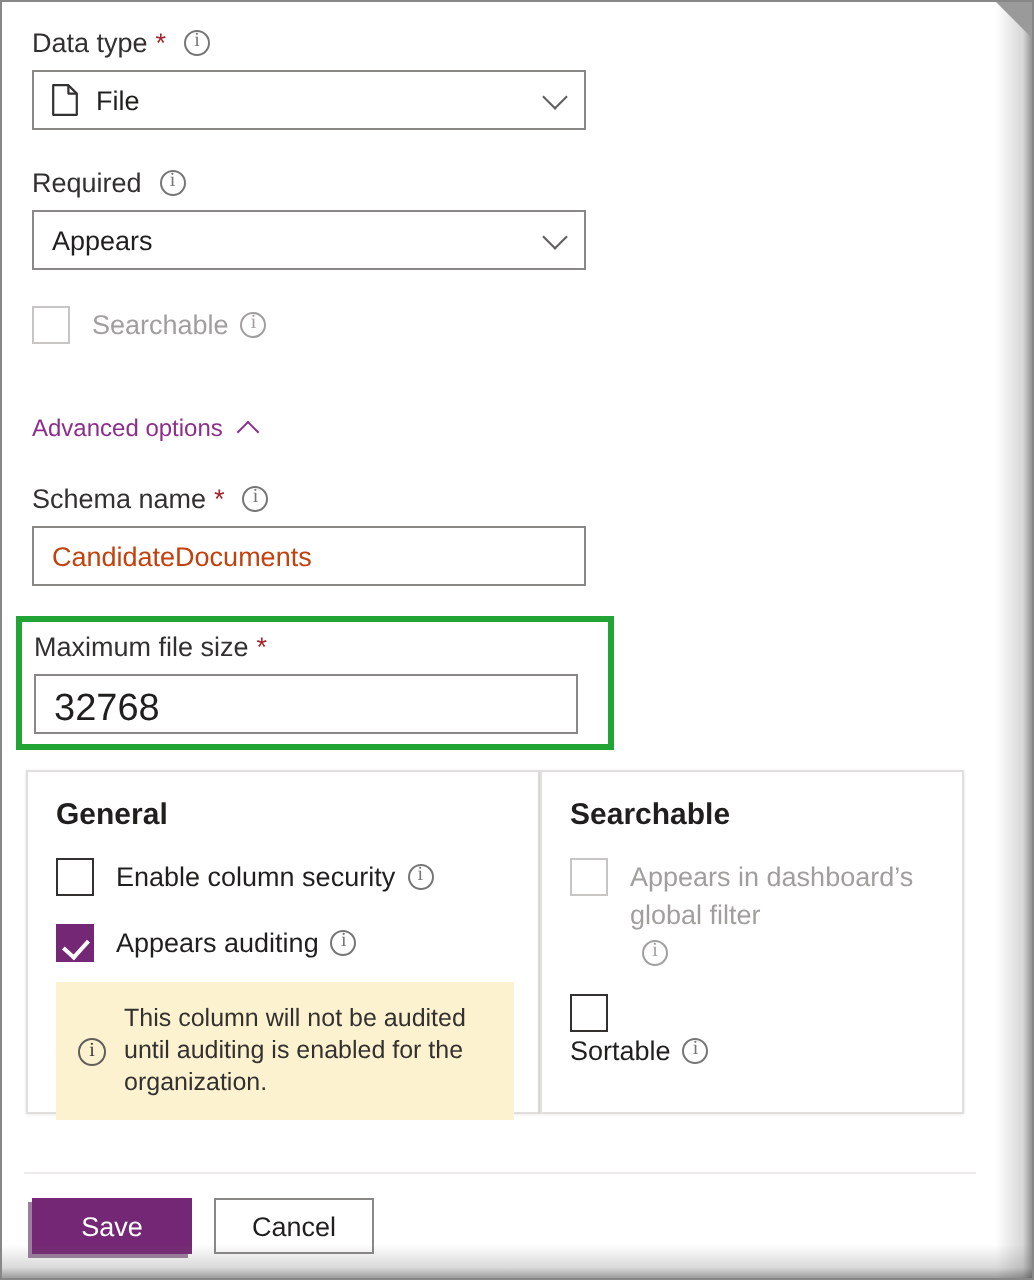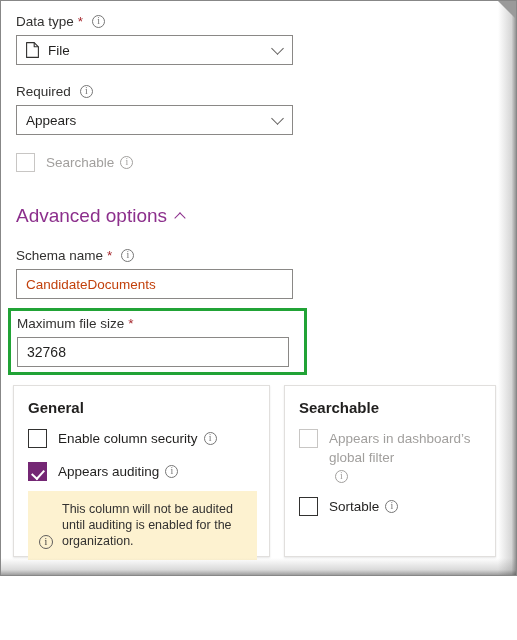--- a/index.html
+++ b/index.html
@@ -13,21 +13,21 @@
     width: 517px;
     height: 640px;
     overflow: hidden;
     font-family: "Liberation Sans", sans-serif;
   }
 
   
   .screenshot-frame {
     position: relative;
     width: 517px;
-    height: 576px;
+    height: 640px;
     border: 1px solid #878787;
     background: #ffffff;
     overflow: hidden;
   }
   
   .shadow-right {
     position: absolute;
     top: 0; right: 0;
     width: 30px; height: 640px;
     background: linear-gradient(to right, rgba(255,255,255,0) 0%, rgba(255,255,255,0) 40%, rgba(120,120,120,0.30) 85%, rgba(60,60,60,0.55) 100%);
@@ -162,21 +162,21 @@
     flex-wrap: wrap;
   }
   .chk-label.disabled { color: #a19f9d; }
   .chk-label .info-icon { margin-top: 3px; }
 
   
   .adv-link {
     display: inline-flex;
     align-items: center;
     color: #8c2f8c;
-    font-size: 19px;
+    font-size: 12px;
     cursor: pointer;
     margin-bottom: 20px;
   }
   .adv-chev {
     width: 8px; height: 8px;
     margin-left: 9px;
     margin-top: 3px;
     border-left: 1.3px solid #8c2f8c;
     border-top: 1.3px solid #8c2f8c;
     transform: rotate(45deg);
@@ -208,23 +208,23 @@
     font-size: 13.5px;
     color: #c2410c;
   }
 
   
   .text-input {
     height: 30px;
     border: 1px solid #8a8886;
     background: #ffffff;
     display: flex;
-    align-items: center;
-    padding: 12px 9px;
-    font-size: 14px;
+    align-items: flex-end;
+    padding: 0 9px;
+    font-size: 19px;
     color: #201f1e;
     width: 272px;
   }
 
   
   .highlight-box {
     position: absolute;
     left: 6px;
     top: 307px;
     width: 299px;
@@ -240,42 +240,41 @@
     top: 314px;
     width: 285px;
   }
 
   
   .cards {
     position: absolute;
     left: 11px;
     top: 384px;
     display: flex;
-    gap: 14px;
   }
   .card {
     border: 1px solid #e1dfdd;
     background: #ffffff;
     padding: 13px 14px 14px 14px;
     box-shadow: 0 0.6px 1.8px rgba(0,0,0,0.10);
   }
   .card.general { width: 257px; height: 172px; }
   .card.dashboard { width: 212px; height: 172px; }
   .card-title {
     font-size: 15px;
     color: #201f1e;
     font-weight: bold;
     margin-bottom: 13px;
   }
 
   
   .msg-bar {
     background: #fdf2d0;
     display: flex;
-    align-items: flex-end;
+    align-items: center;
     padding: 10px 11px 11px 11px;
     margin-top: 2px;
     width: 229px;
   }
   .msg-icon {
     width: 14px; height: 14px;
     border: 1px solid #605e5c;
     border-radius: 50%;
     flex: 0 0 auto;
     margin-right: 9px;
@@ -439,21 +438,21 @@
         <div class="card-title">Searchable</div>
 
         <div class="chk-row">
           <span class="chkbox disabled"></span>
           <span class="chk-label disabled" style="max-width:160px;">
             <span>Appears in dashboard’s global filter</span>
             <span class="info-icon muted"></span>
           </span>
         </div>
 
-        <div class="chk-row" style="margin-top:6px;">
+        <div class="chk-row" style="margin-top:6px;flex-direction:column;">
           <span class="chkbox"></span>
           <span class="chk-label">
             <span>Sortable</span>
             <span class="info-icon"></span>
           </span>
         </div>
       </div>
 
     </div>
 

